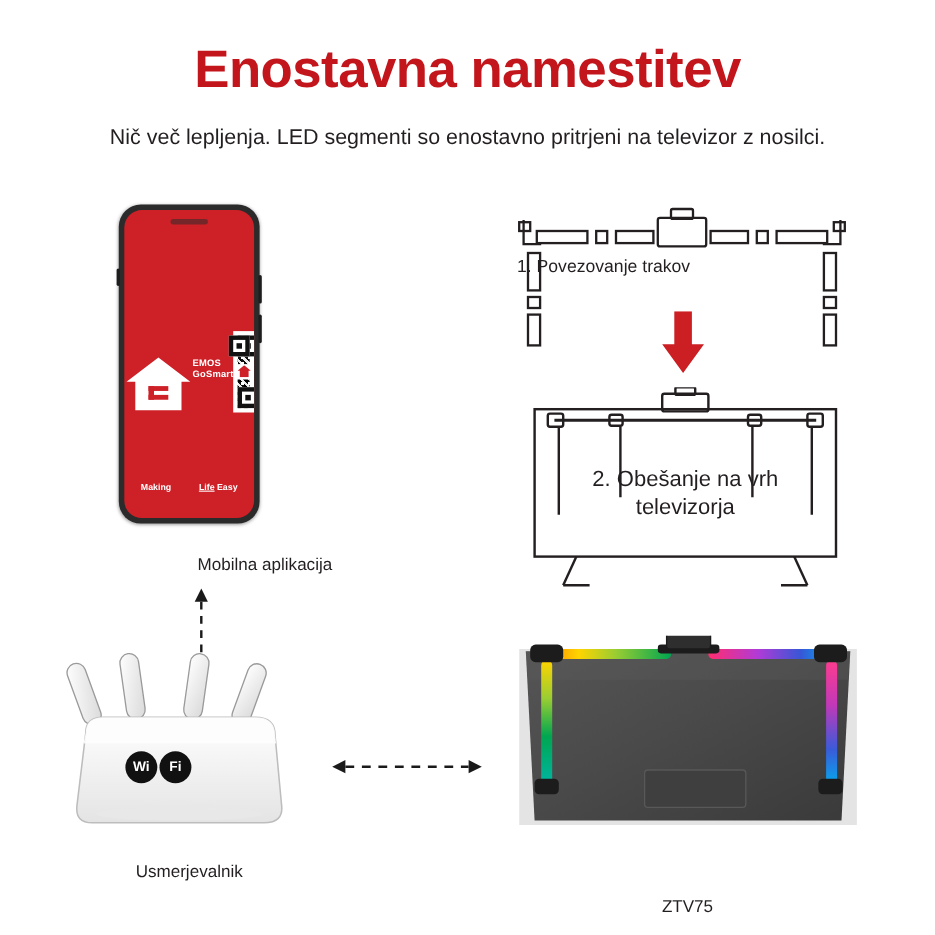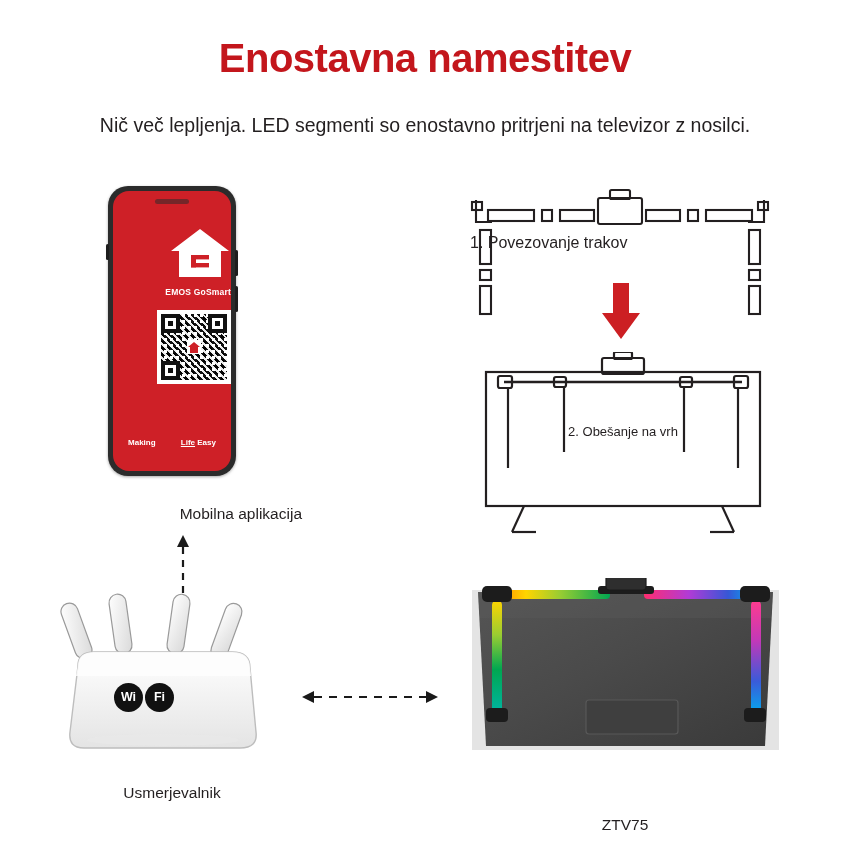--- a/index.html
+++ b/index.html
@@ -10,21 +10,21 @@
     font-family: "Liberation Sans", sans-serif;
     color: #1a1a1a;
     overflow: hidden;
     position: relative;
   }
 
   .title {
     position: absolute;
     top: 36px; left: 0; width: 850px;
     text-align: center;
-    font-size: 40px;
+    font-size: 48px;
     font-weight: bold;
     color: #c3161c;
     letter-spacing: -0.5px;
   }
   .subtitle {
     position: absolute;
     top: 114px; left: 0; width: 850px;
     text-align: center;
     font-size: 19.5px;
     color: #231f20;
@@ -37,21 +37,21 @@
     border-radius: 20px;
     background: #2b2b2b;
     padding: 4px;
     box-shadow: 0 1px 3px rgba(0,0,0,.35);
   }
   .phone-screen {
     position: absolute; left: 5px; top: 5px; right: 5px; bottom: 5px;
     border-radius: 16px;
     background: #ce2027;
     overflow: hidden;
-    display: flex; flex-direction: column; align-items: flex-end;
+    display: flex; flex-direction: row; align-items: center;
   }
   .phone-notch {
     position: absolute; left: 50%; transform: translateX(-50%);
     top: 8px; width: 34px; height: 5px; border-radius: 3px;
     background: #2b2b2b; opacity: .55;
   }
   .phone-btn {
     position: absolute; right: -2px; width: 3px; border-radius: 2px; background: #1d1d1d;
   }
   .phone-btn.b1 { top: 64px; height: 26px; }
@@ -141,21 +141,21 @@
     position: absolute; left: 470px; top: 234px; width: 300px;
     text-align: left; font-size: 16px; color: #231f20;
   }
 
   .red-arrow { position: absolute; left: 600px; top: 283px; width: 42px; height: 58px; }
 
   
   .tv-wrap { position: absolute; left: 468px; top: 352px; width: 310px; height: 190px; }
   .step2-label {
     position: absolute; left: 478px; top: 424px; width: 290px;
-    text-align: center; font-size: 13px; color: #231f20; line-height: 1.25;
+    text-align: center; font-size: 20px; color: #231f20; line-height: 1.25;
   }
 
   
   .tvback-wrap { position: absolute; left: 468px; top: 578px; width: 315px; height: 186px; }
 </style>
 </head>
 <body>
 
 <div class="title">Enostavna namestitev</div>
 <div class="subtitle">Nič več lepljenja. LED segmenti so enostavno pritrjeni na televizor z nosilci.</div>
@@ -308,20 +308,21 @@
 
       <path d="M40 36 L40 116"></path>
       <path d="M270 36 L270 116"></path>
       <path d="M96 36 L96 100"></path>
       <path d="M216 36 L216 100"></path>
     </g>
   </svg>
 </div>
 <div class="step2-label">
   <div>2. Obešanje na vrh</div>
+  <div>televizorja</div>
 </div>
 
 <div class="tvback-wrap">
   <svg width="315" height="186" viewBox="0 0 315 186">
     <defs>
       <linearGradient id="tvg" x1="0" y1="0" x2="1" y2="1">
         <stop offset="0%" stop-color="#555"></stop>
         <stop offset="45%" stop-color="#4a4a4a"></stop>
         <stop offset="100%" stop-color="#3a3a3a"></stop>
       </linearGradient>

